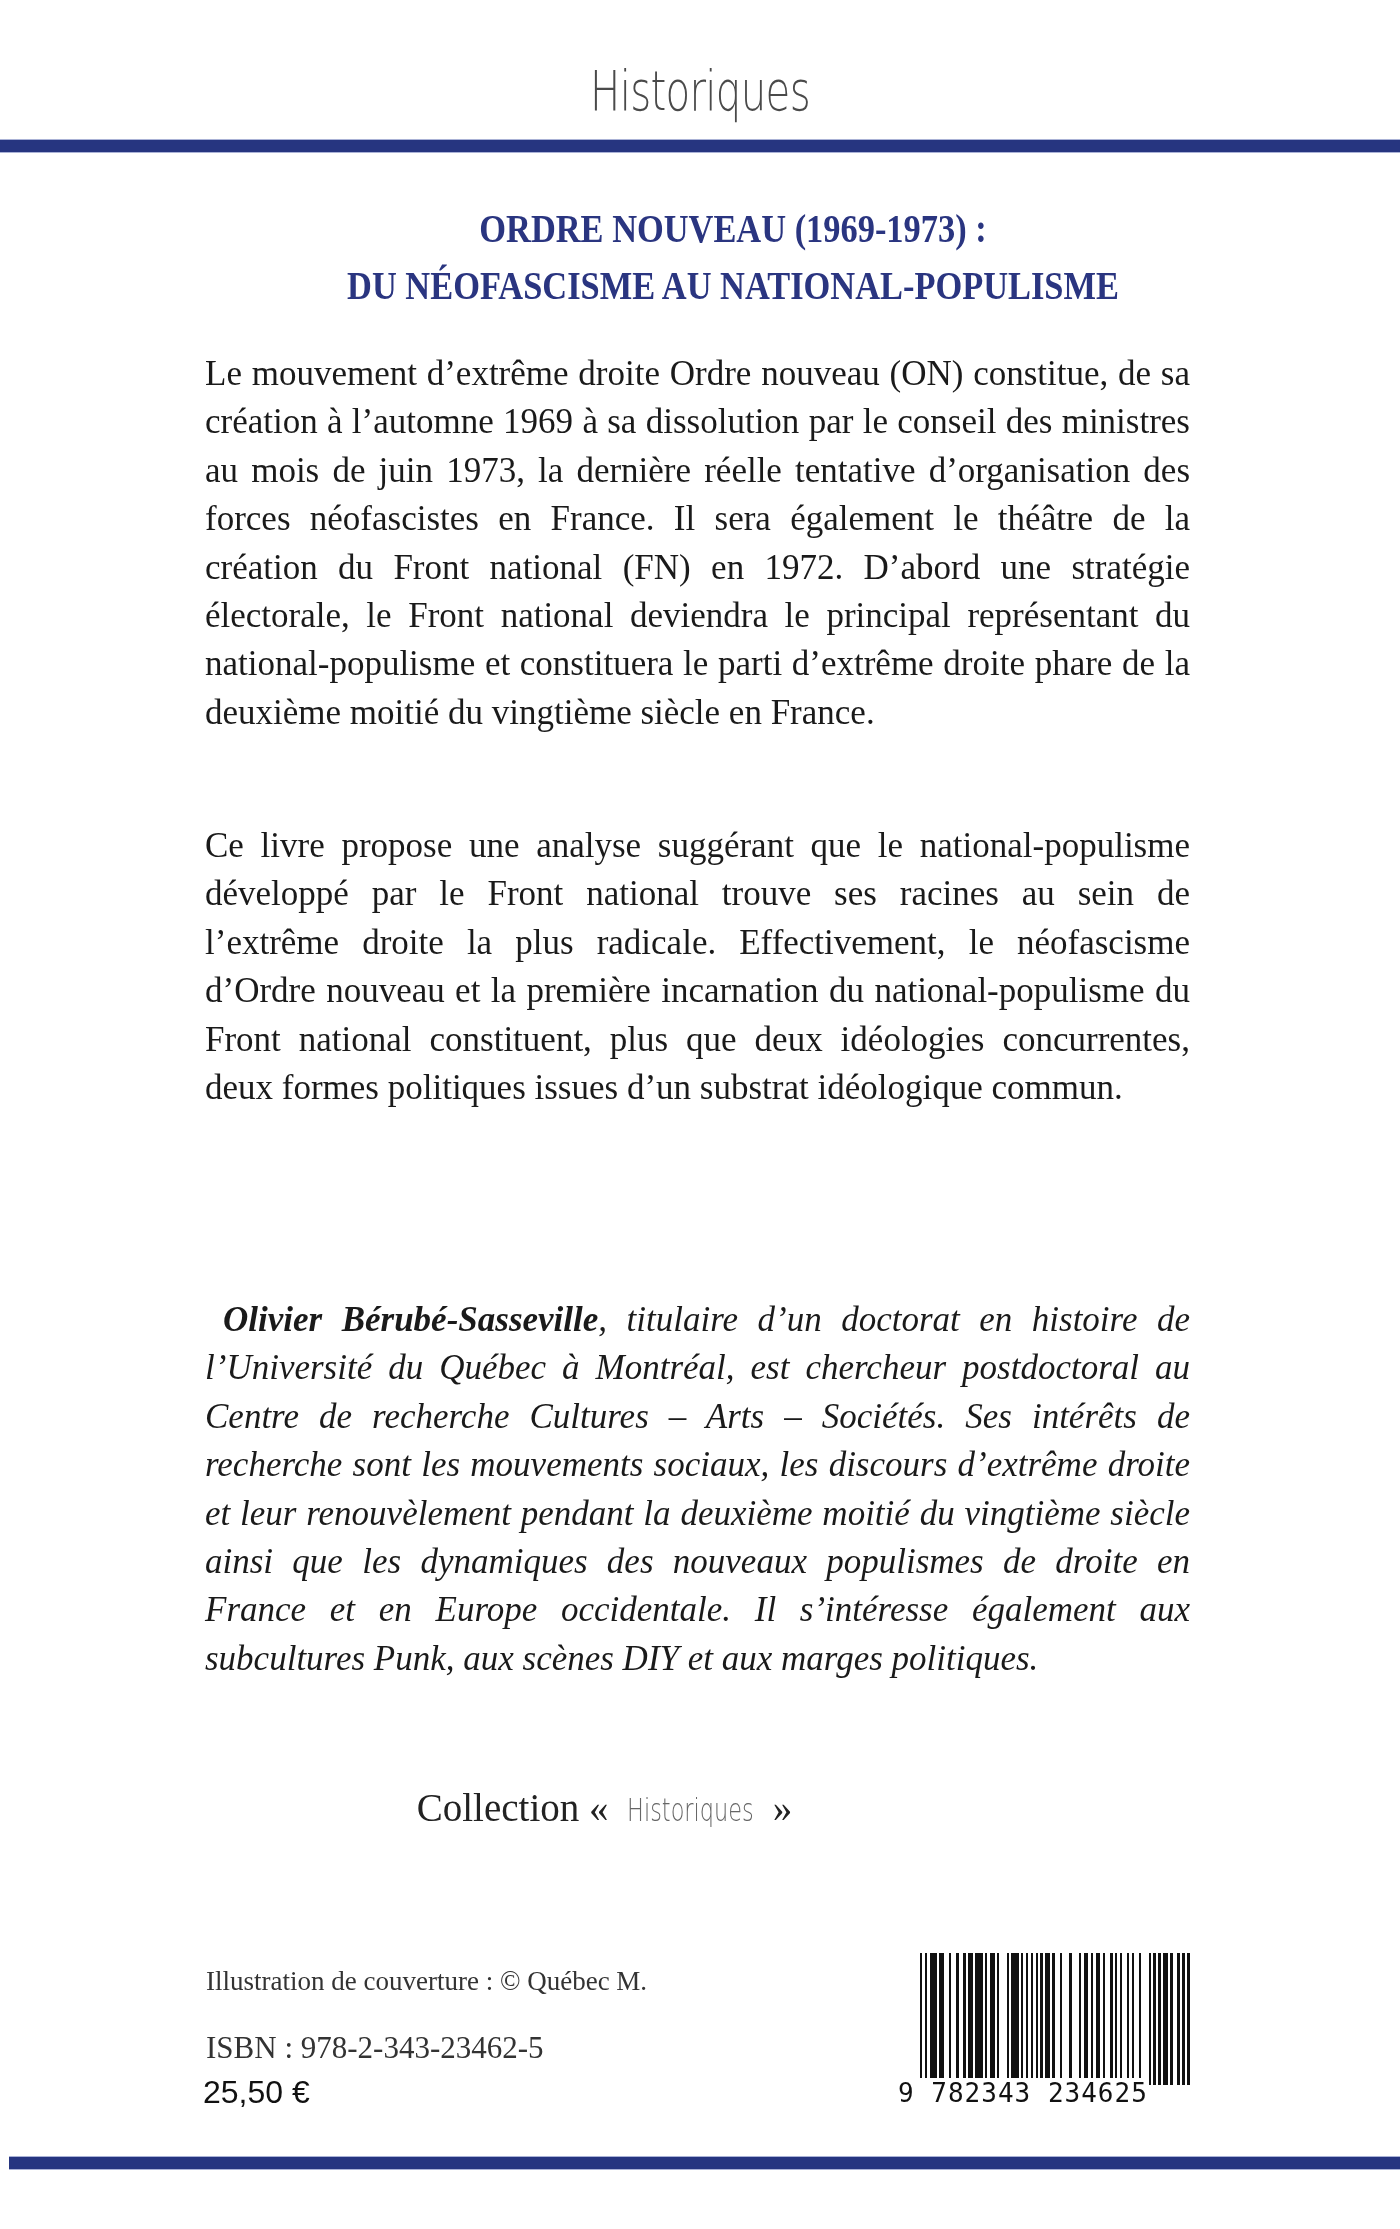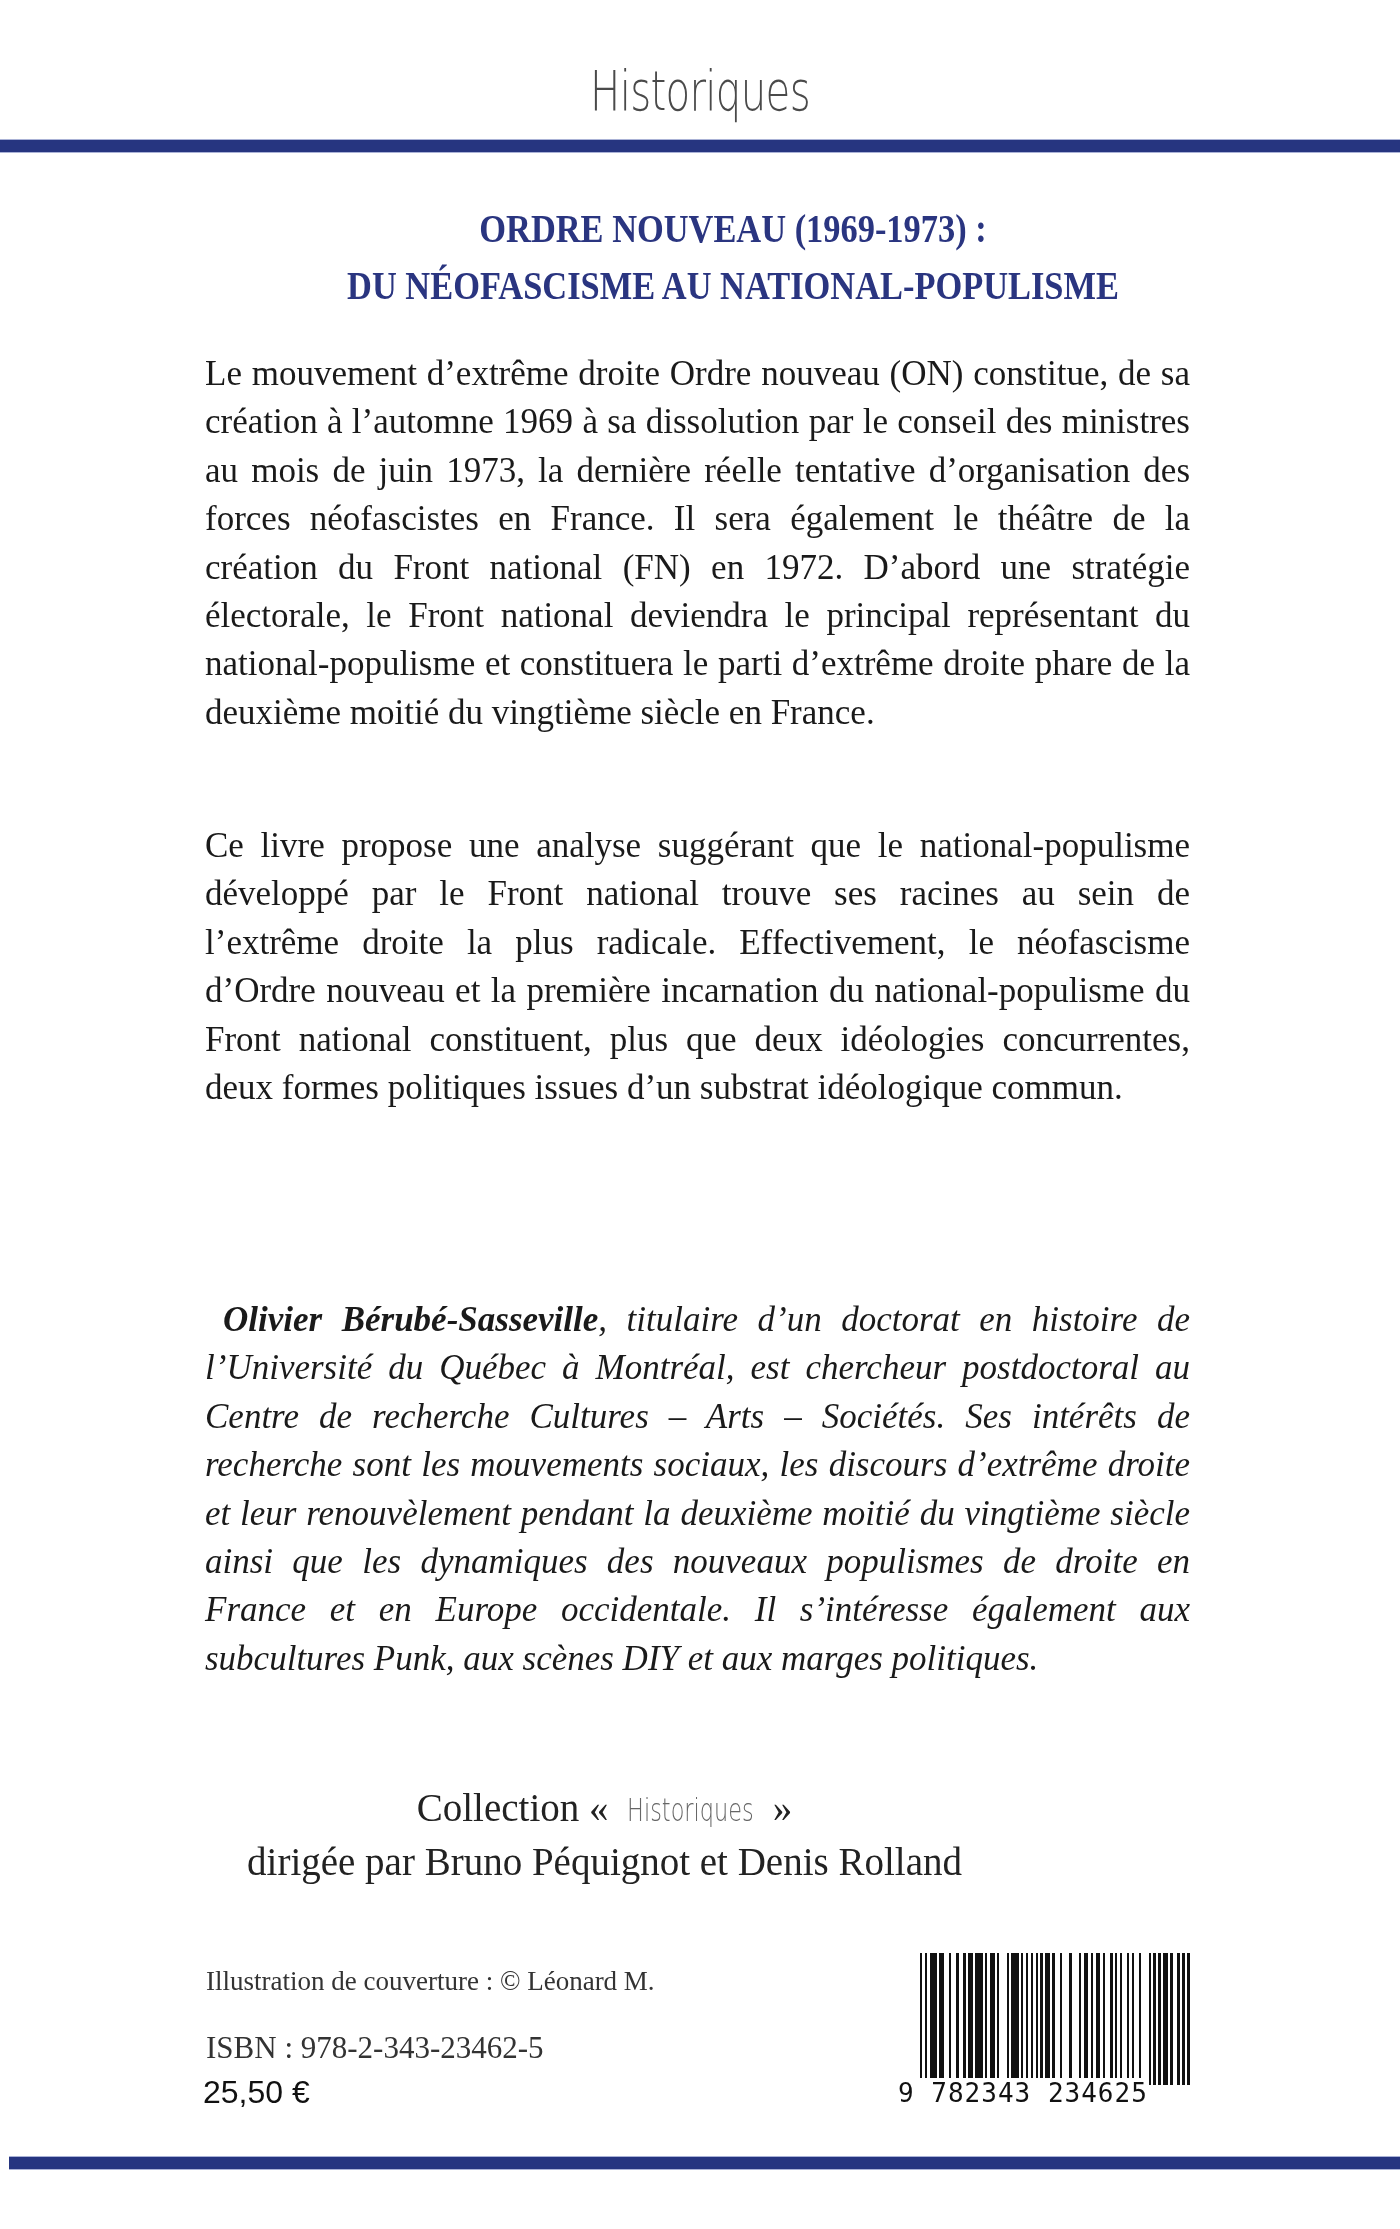--- a/index.html
+++ b/index.html
@@ -46,24 +46,23 @@
 <div class="body bio">
   <p><b>Olivier Bérubé-Sasseville</b><span>, titulaire d’un doctorat en histoire de l’Université du Québec à Montréal, est chercheur postdoctoral au Centre de recherche Cultures – Arts – Sociétés. Ses intérêts de recherche sont les mouvements sociaux, les discours d’extrême droite et leur renouvèlement pendant la deuxième moitié du vingtième siècle ainsi que les dynamiques des nouveaux populismes de droite en France et en Europe occidentale. Il s’intéresse également aux subcultures Punk, aux scènes DIY et aux marges politiques.</span></p>
 </div>
 
 <div class="collection">
   <div>
     <span>Collection «</span>
     <span class="hist">Historiques</span>
     <span>»</span>
   </div>
-  <div>dirigée par Bruno Péquignot et Denis Rolland</div>
 </div>
 
-<div class="credit">Illustration de couverture : © Léonard M.</div>
+<div class="credit">Illustration de couverture : © Québec M.</div>
 <div class="isbn">ISBN : 978-2-343-23462-5</div>
 <div class="price">25,50 €</div>
 
 <div class="barcode">
   <div class="bars" id="bars">
       <div style="width: 2.40708px; background: rgb(17, 17, 17);"></div>
       <div style="width: 2.40708px; background: transparent;"></div>
       <div style="width: 2.40708px; background: rgb(17, 17, 17);"></div>
       <div style="width: 2.40708px; background: transparent;"></div>
       <div style="width: 7.22124px; background: rgb(17, 17, 17);"></div>

